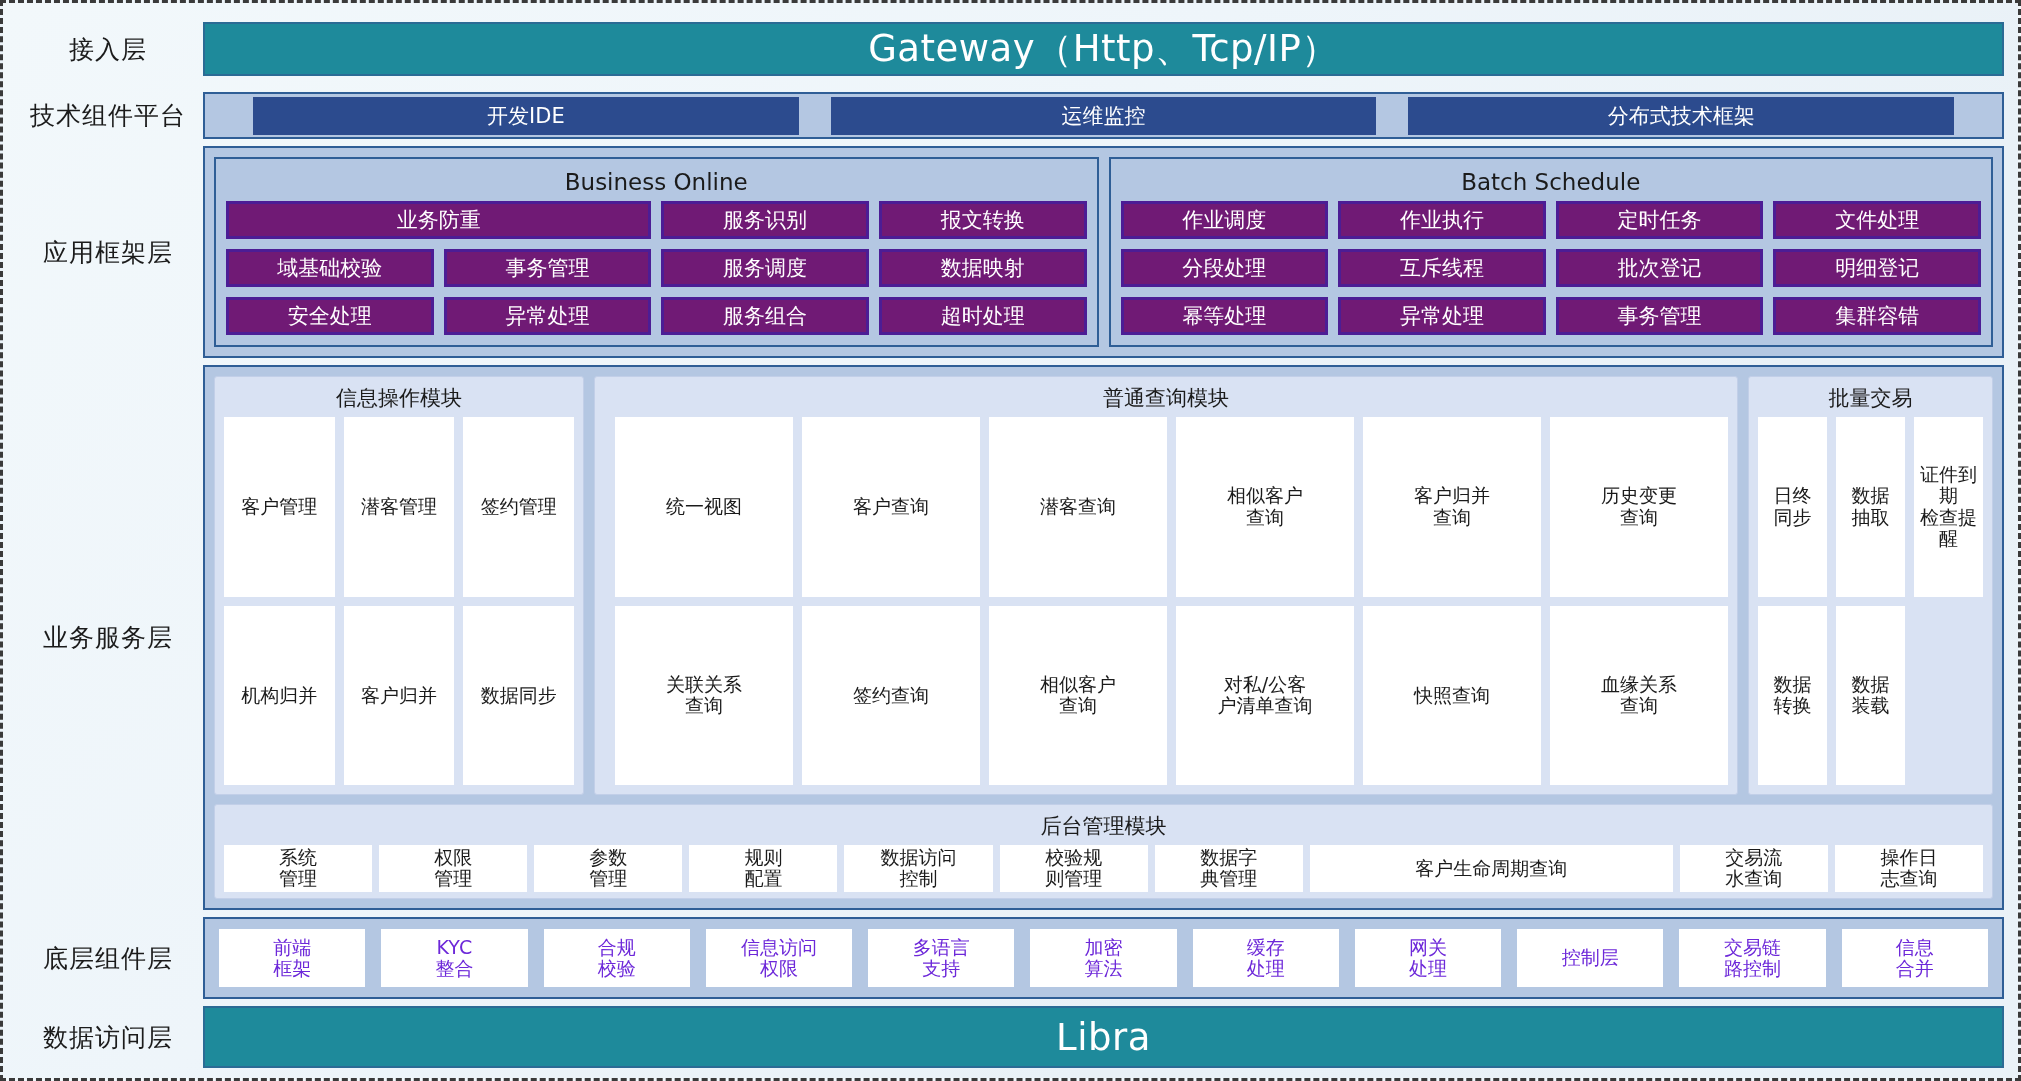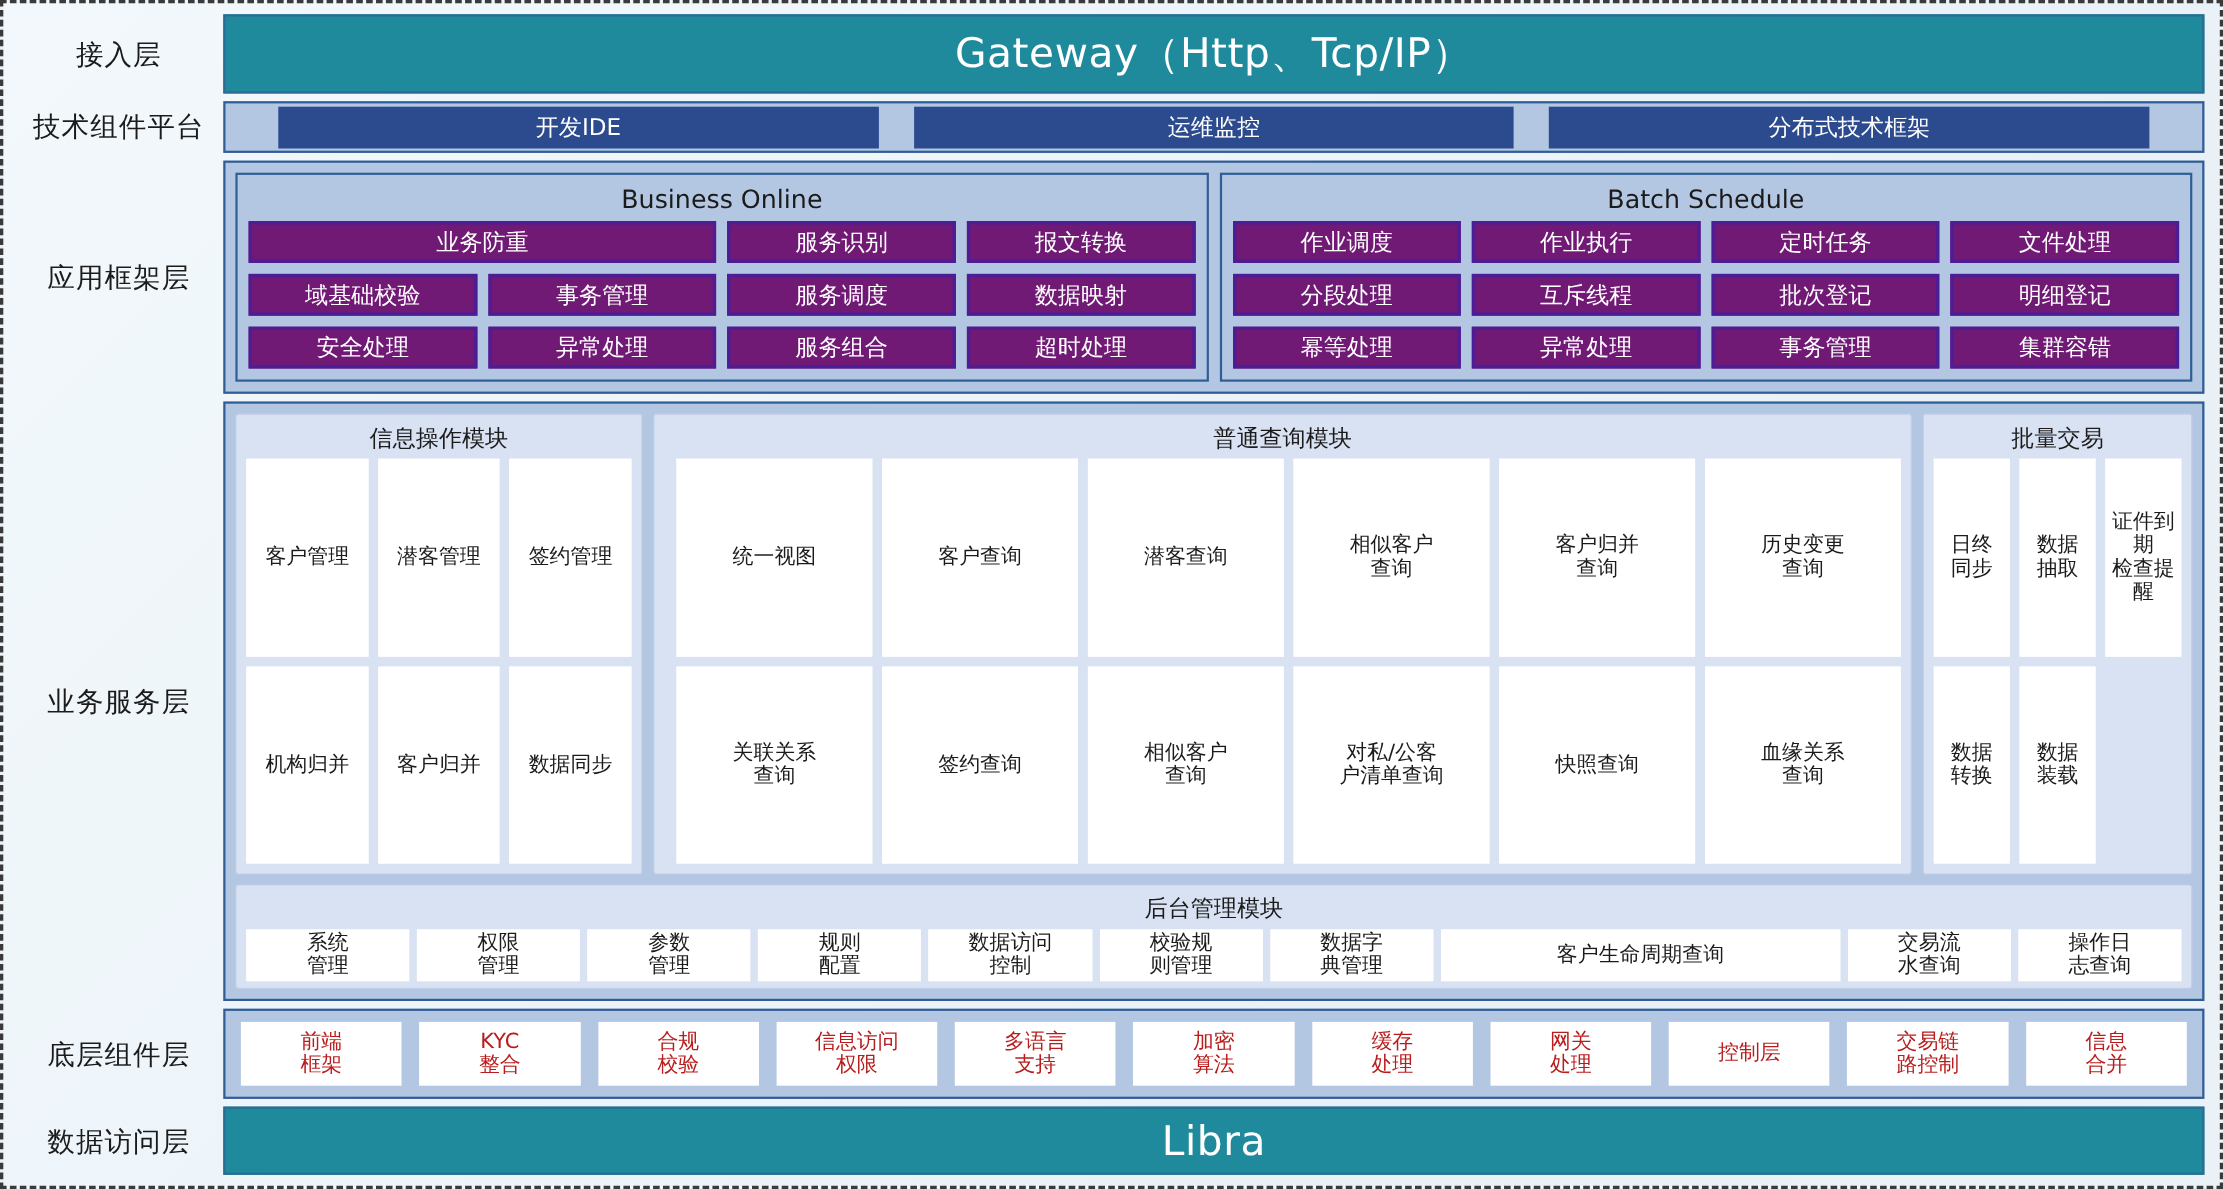--- a/index.html
+++ b/index.html
@@ -43,21 +43,21 @@
     border: 2px solid #2b6b95;
     color: #ffffff;
     display: flex;
     align-items: center;
     justify-content: center;
     font-size: 37px;
     letter-spacing: .5px;
     height: 100%;
     font-family: "DejaVu Sans", "Liberation Sans", sans-serif;
   }
-  .row-gateway { height: 72px; }
+  .row-gateway { height: 72px; align-items: center; }
   .row-libra   { height: 62px; }
 
   
   .panel {
     background: #b4c7e2;
     border: 2px solid #2f5e96;
     padding: 9px;
   }
   .panel-inner {
     background: #b4c7e2;
@@ -188,21 +188,21 @@
   }
   .bc-cell {
     height: 58px;
     background: #ffffff;
     display: flex;
     align-items: center;
     justify-content: center;
     text-align: center;
     font-size: 19px;
     line-height: 1.12;
-    color: #b91c1c;
+    color: #6d28d9;
     font-family: "DejaVu Sans", "Liberation Sans", sans-serif;
   }
 </style>
 </head>
 <body>
 
 <div id="root">
 
   <div class="layer-row row-gateway">
     <div class="layer-label">接入层</div>

